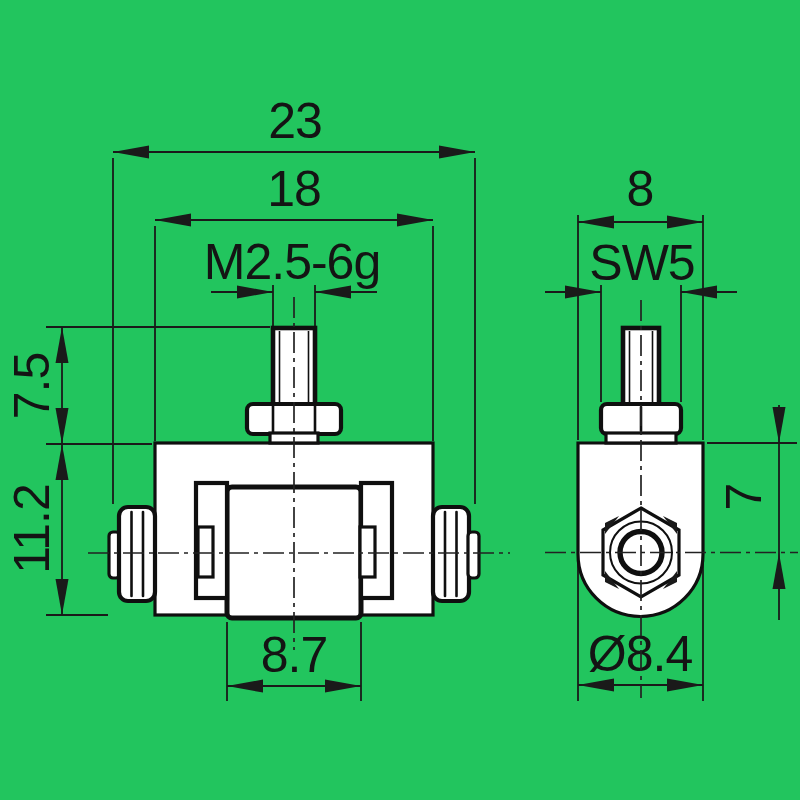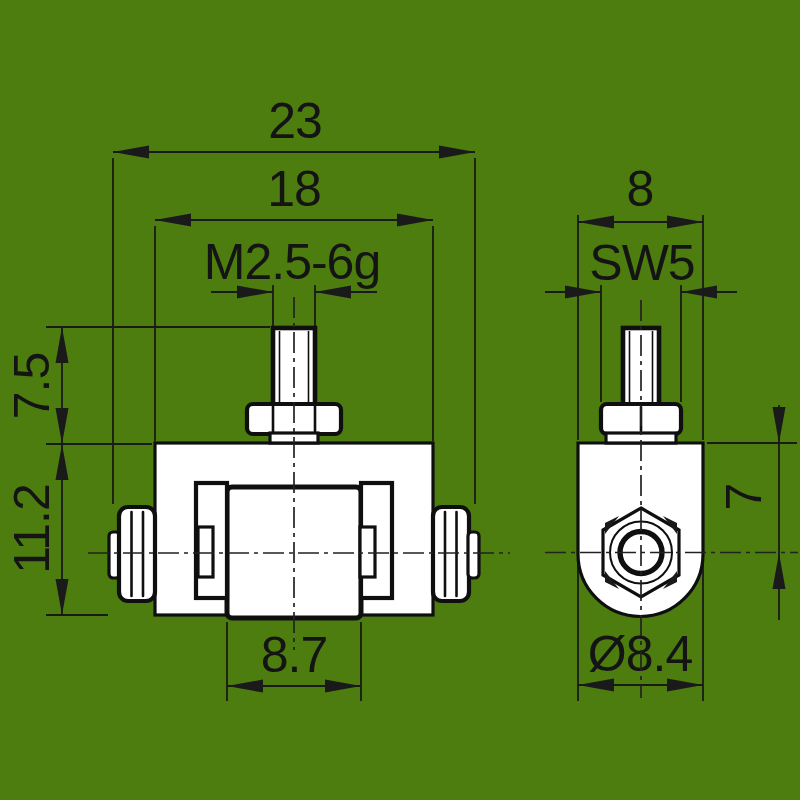--- a/index.html
+++ b/index.html
@@ -1,16 +1,16 @@
 <!DOCTYPE html>
 <html><head>
 <meta charset="utf-8">
 <style>
   html,body{margin:0;padding:0;background:#ffffff;width:800px;height:800px;overflow:hidden;}
-  .canvas{width:800px;height:800px;background:#4d7c0f;}
+  .canvas{width:800px;height:800px;background:#22c55e;}
   svg{display:block;}
   
   .ln{stroke:#1a1a1a;stroke-width:1.8;fill:none;stroke-linecap:butt;}
   
   .arr{fill:#1a1a1a;stroke:none;}
   
   .part{fill:#ffffff;stroke:#0f0f0f;stroke-linejoin:miter;}
   .sw3{stroke-width:3.2;}
   .sw4{stroke-width:4.2;}
   .sw45{stroke-width:4.6;}

